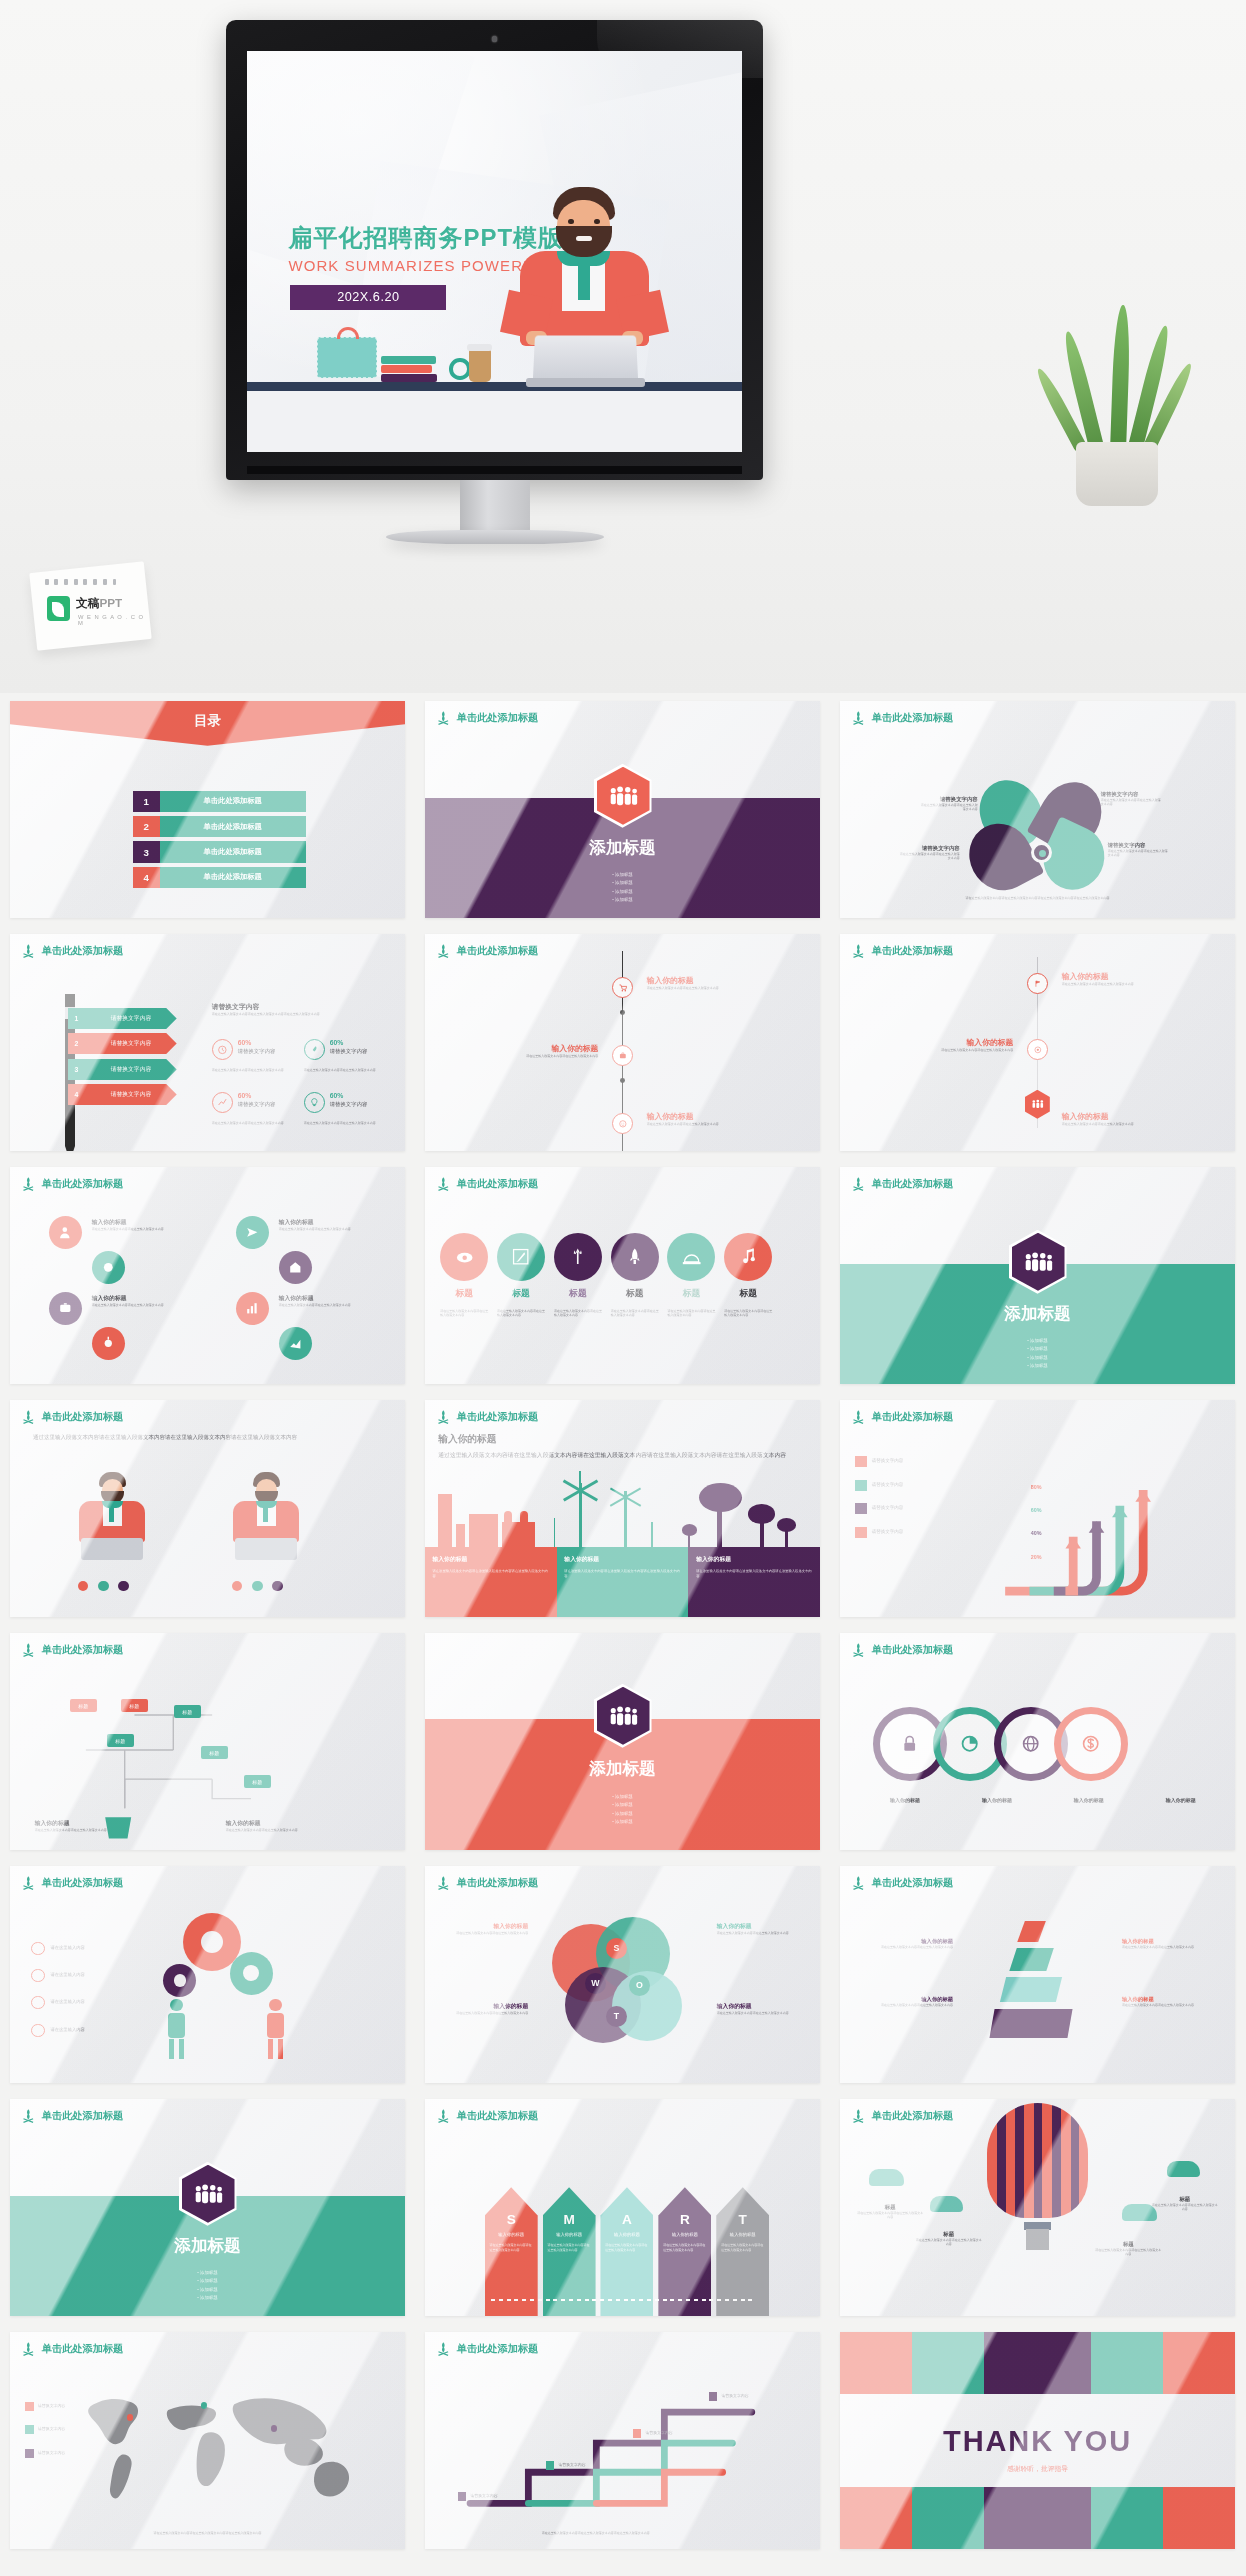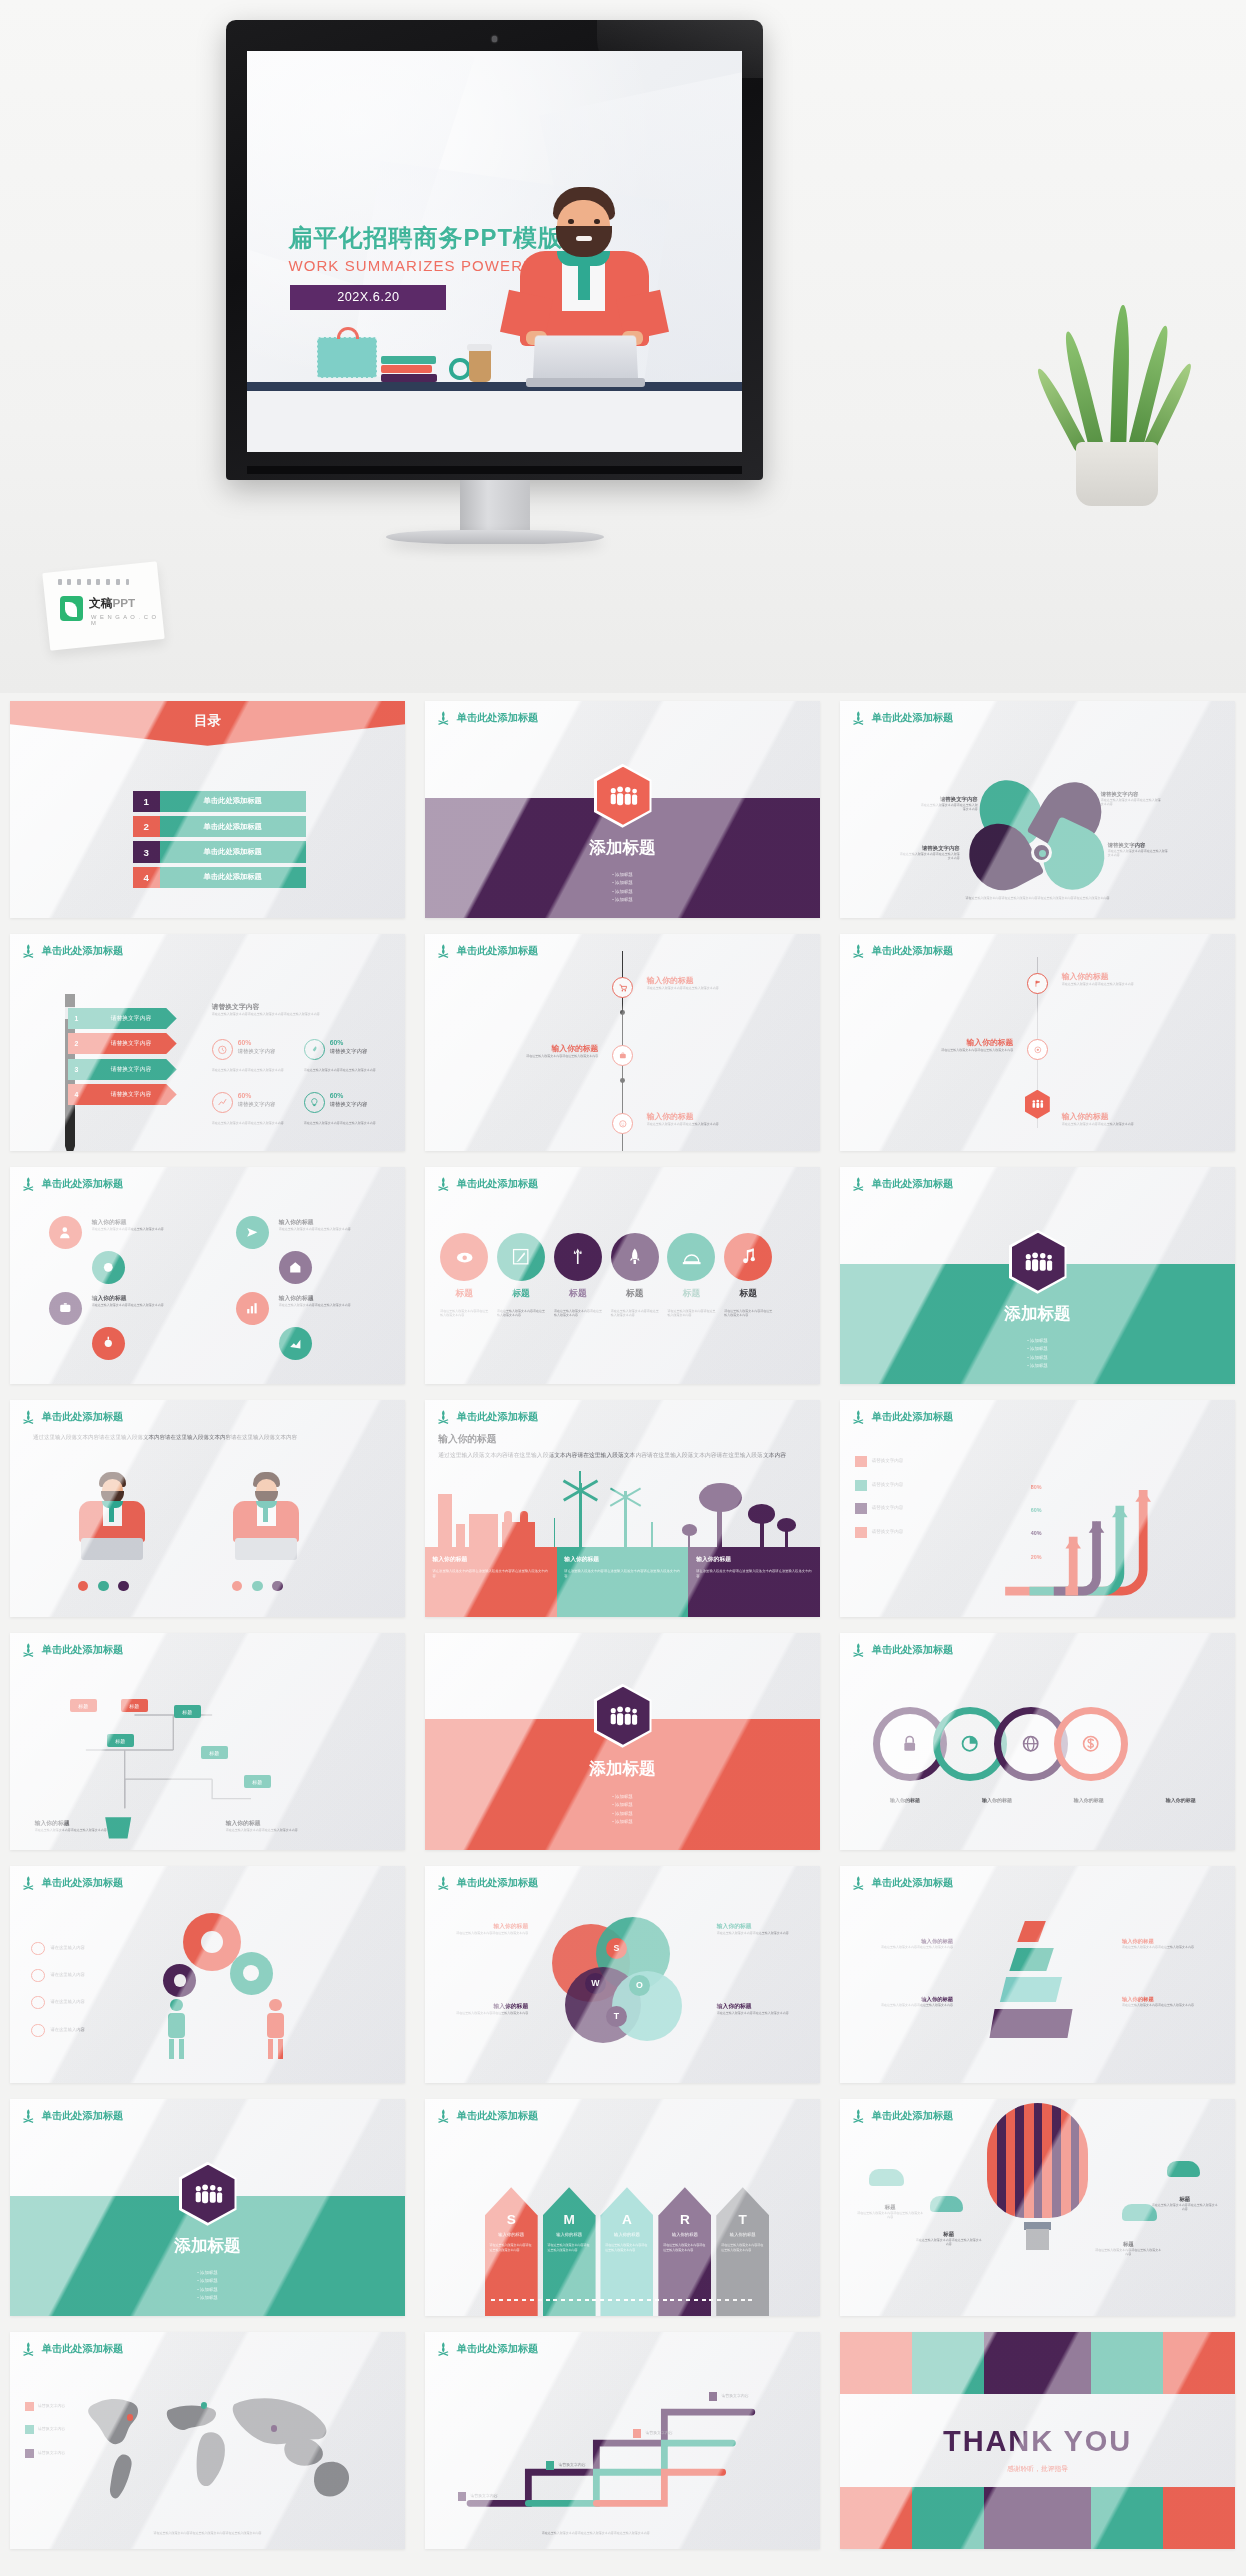--- a/index.html
+++ b/index.html
@@ -77,21 +77,21 @@
       border:3.9px solid #ef6f62; border-bottom:none; border-radius:11.7px 11.7px 0 0; }
   .books { position:absolute; left:134px; bottom:70px; width:56px; height:33px; }
   .bk { position:absolute; left:0; width:56px; height:7.8px; border-radius:1.9px; }
   .cup { position:absolute; left:222px; bottom:70px; width:21.4px; height:33px;
       background:#c99a63; border-radius:2.9px 2.9px 4.9px 4.9px; }
   .cup-lid { position:absolute; left:220px; bottom:101px; width:25px; height:6.8px;
       background:#e6e7ea; border-radius:2.9px; }
   .clip { position:absolute; left:202px; bottom:72px; width:21.4px; height:21.4px;
       border:4.9px solid #2fa992; border-radius:50%; }
 
-  .wm-logo { position:absolute; left:46px; top:567px; width:115px; height:78px; }
+  .wm-logo { position:absolute; left:33px; top:567px; width:115px; height:78px; }
   .wm-pad { position:absolute; inset:0; background:#fdfdfc; transform:rotate(-6deg);
       box-shadow:0 5.8px 11.7px rgba(0,0,0,.08); border-radius:1.9px; }
   .wm-spiral { position:absolute; left:11.7px; top:3.9px; width:90px; height:5.8px; }
   .wm-spiral i { display:inline-block; width:3.9px; height:5.8px; background:#b9bbbf; margin-right:5.8px; border-radius:1px; }
   .wm-mark { position:absolute; left:13.6px; top:29px; width:23.4px; height:25px;
       background:#2bb673; border-radius:3.9px; }
   .wm-mark::after { content:""; position:absolute; left:5.8px; top:5.8px; width:11.7px; height:15.6px;
       background:#fff; border-radius:0 7.8px 0 7.8px; }
   .wm-txt { position:absolute; left:43px; top:27px; font-size:14.6px; font-weight:bold; color:#2b2b2b; }
   .wm-txt span { color:#9b9b9b; font-size:11.7px; }

